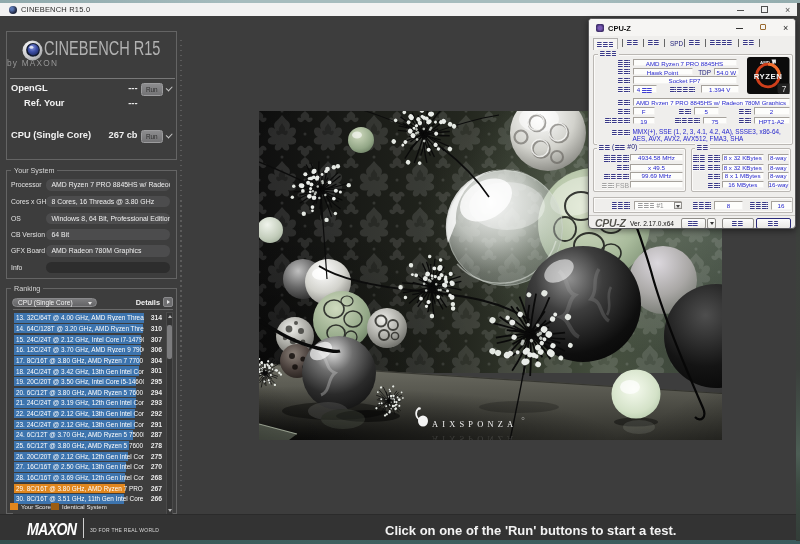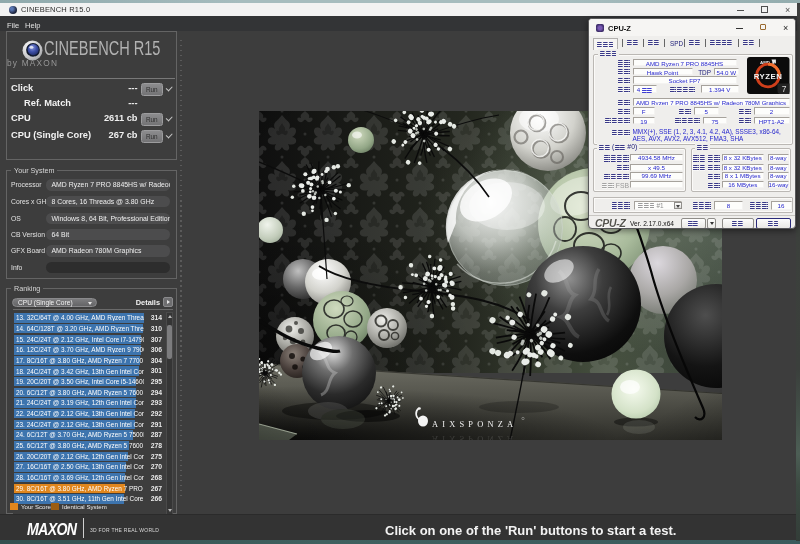--- a/index.html
+++ b/index.html
@@ -84,24 +84,20 @@
 </style></head>
 <body>
 <div id="app">
   <div id="topteal" class="abs"></div>
   <div id="titlebar" class="abs"></div>
   <div id="tbicon" class="abs"></div>
   <div id="tbtext" class="abs">CINEBENCH R15.0</div>
   <div class="abs" style="left:736.5px;top:9.5px;width:7px;height:1px;background:#4e4e4e"></div>
   <div class="abs" style="left:761px;top:6px;width:6.5px;height:6.5px;border:1px solid #4e4e4e"></div>
   <div class="abs" style="left:785px;top:5px;font-size:9px;color:#4e4e4e">×</div>
-  <div id="menubar" class="abs">
-      <span style="left:7px">File</span>
-      <span style="left:25px">Help</span>
-    </div>
   <div id="split" class="abs"></div>
 
   <svg id="pic" class="abs" style="left:259px;top:111px;filter:blur(.33px)" width="463" height="329" viewBox="0 0 463 329">
       <defs>
 <pattern id="dmk" width="46" height="46" patternUnits="userSpaceOnUse">
  <g fill="#ffffff" opacity=".115">
   <path d="M23,4 C28,11 33,11 30,18 C37,13 40,22 33,26 C40,27 38,36 29,33 C33,40 26,42 23,36 C20,42 13,40 17,33 C8,36 6,27 13,26 C6,22 9,13 16,18 C13,11 18,11 23,4 Z"></path>
   <circle cx="23" cy="23" r="2.4"></circle>
   <path d="M23,12 C25,16 27,16 26,20 C29,18 30,22 27,24 C25,25 24,22 23,23 C22,22 21,25 19,24 C16,22 17,18 20,20 C19,16 21,16 23,12 Z" fill="#2a2a2a" opacity=".5"></path>
   <path d="M0,0 C3,3 5,3 4,7 C8,5 9,9 5,11 C2,12 1,8 0,9 Z"></path>
@@ -446,34 +442,28 @@
       <circle cx="10.5" cy="10.5" r="10" fill="url(#lgS)"></circle>
       <circle cx="11" cy="10" r="6.9" fill="#11192e"></circle>
       <circle cx="11.2" cy="9.6" r="5.6" fill="url(#lgB)"></circle>
       <path d="M4.6,13.2 A7 7 0 0 0 14.8,15.9 A8.2 8.2 0 0 1 4.6,13.2 Z" fill="#d4d6da" opacity=".95"></path>
       <ellipse cx="9.4" cy="7.2" rx="2" ry="1.5" fill="#e9edf8" opacity=".85"></ellipse>
     </svg>
     <div id="cbtitle" class="abs">CINEBENCH R15</div>
     <div id="bymaxon" class="abs">by MAXON</div>
     <div id="hr1" class="abs"></div>
     <div class="srow" style="top:51.5px">
-        <span class="slab" style="left:4px">Click</span>
+        <span class="slab" style="left:4px">OpenGL</span>
         <span class="sval">---</span>
         <span class="runb">Run</span>
         <span class="chk"></span>
       </div>
     <div class="srow" style="top:66.5px">
-        <span class="slab" style="left:17px">Ref. Match</span>
+        <span class="slab" style="left:17px">Ref. Your</span>
         <span class="sval">---</span>
-      </div>
-    <div class="srow" style="top:81.5px">
-        <span class="slab" style="left:4px">CPU</span>
-        <span class="sval">2611 cb</span>
-        <span class="runb">Run</span>
-        <span class="chk"></span>
       </div>
     <div class="srow" style="top:98px">
         <span class="slab" style="left:4px">CPU (Single Core)</span>
         <span class="sval">267 cb</span>
         <span class="runb">Run</span>
         <span class="chk"></span>
       </div>
   </div>
 
   <div id="box3" class="box">

